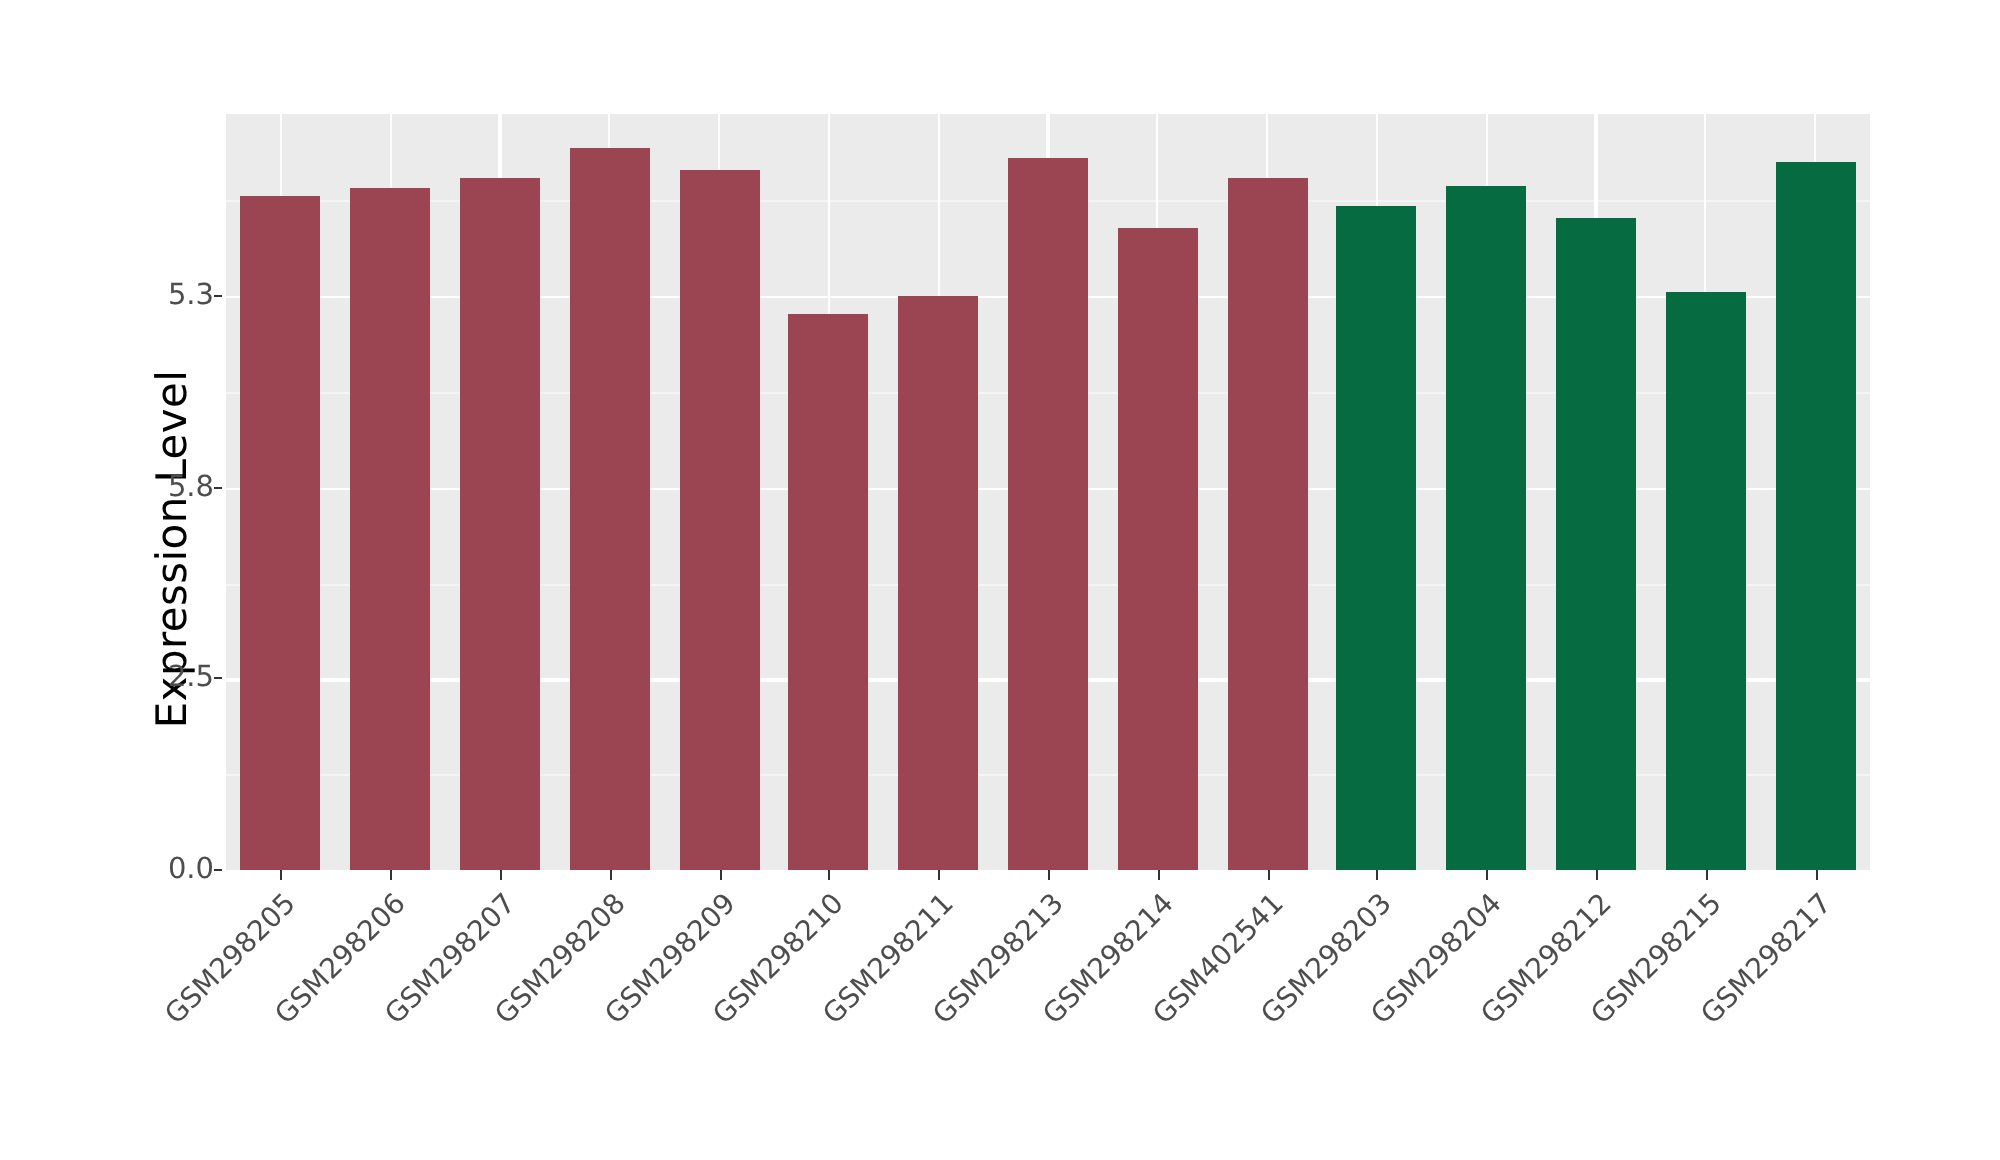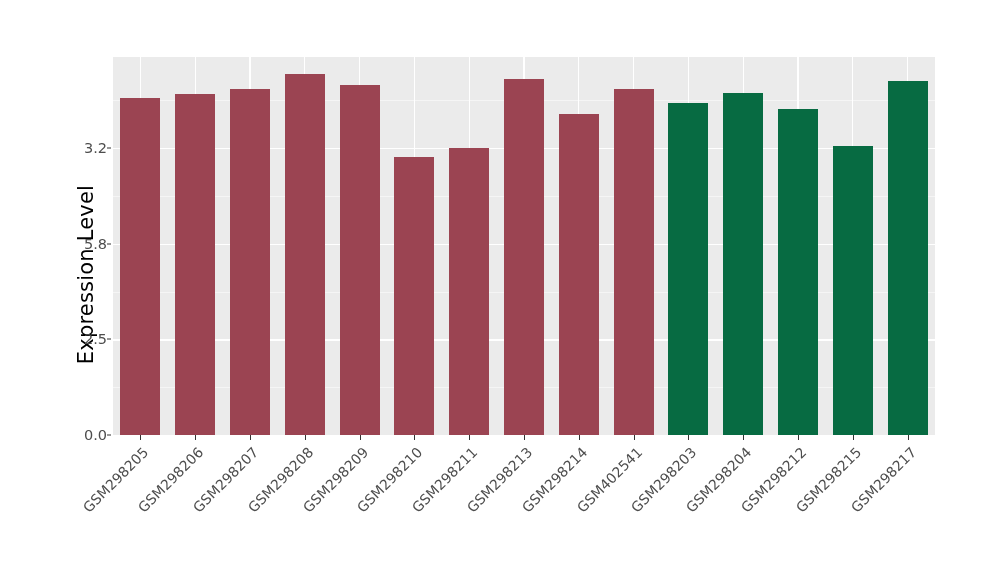--- a/index.html
+++ b/index.html
@@ -131,21 +131,21 @@
 
   <div class="y-axis-title">Expression Level</div>
 
   <div class="y-ticks-col" id="y-ticks">
       <div class="y-tick-label" style="top: 435px;">0.0</div>
       <div class="y-tick-mark" style="top: 435px;"></div>
       <div class="y-tick-label" style="top: 339.352px;">2.5</div>
       <div class="y-tick-mark" style="top: 339.352px;"></div>
       <div class="y-tick-label" style="top: 243.704px;">5.8</div>
       <div class="y-tick-mark" style="top: 243.704px;"></div>
-      <div class="y-tick-label" style="top: 148.057px;">3.2</div>
+      <div class="y-tick-label" style="top: 148.057px;">5.3</div>
       <div class="y-tick-mark" style="top: 148.057px;"></div>
     </div>
 
   <div class="panel" id="panel">
       <div class="grid-minor-h" style="top: 330.176px;"></div>
       <div class="grid-minor-h" style="top: 234.528px;"></div>
       <div class="grid-minor-h" style="top: 138.881px;"></div>
       <div class="grid-minor-h" style="top: 43.2328px;"></div>
       <div class="grid-major-h" style="top: 378px;"></div>
       <div class="grid-major-h" style="top: 282.352px;"></div>

